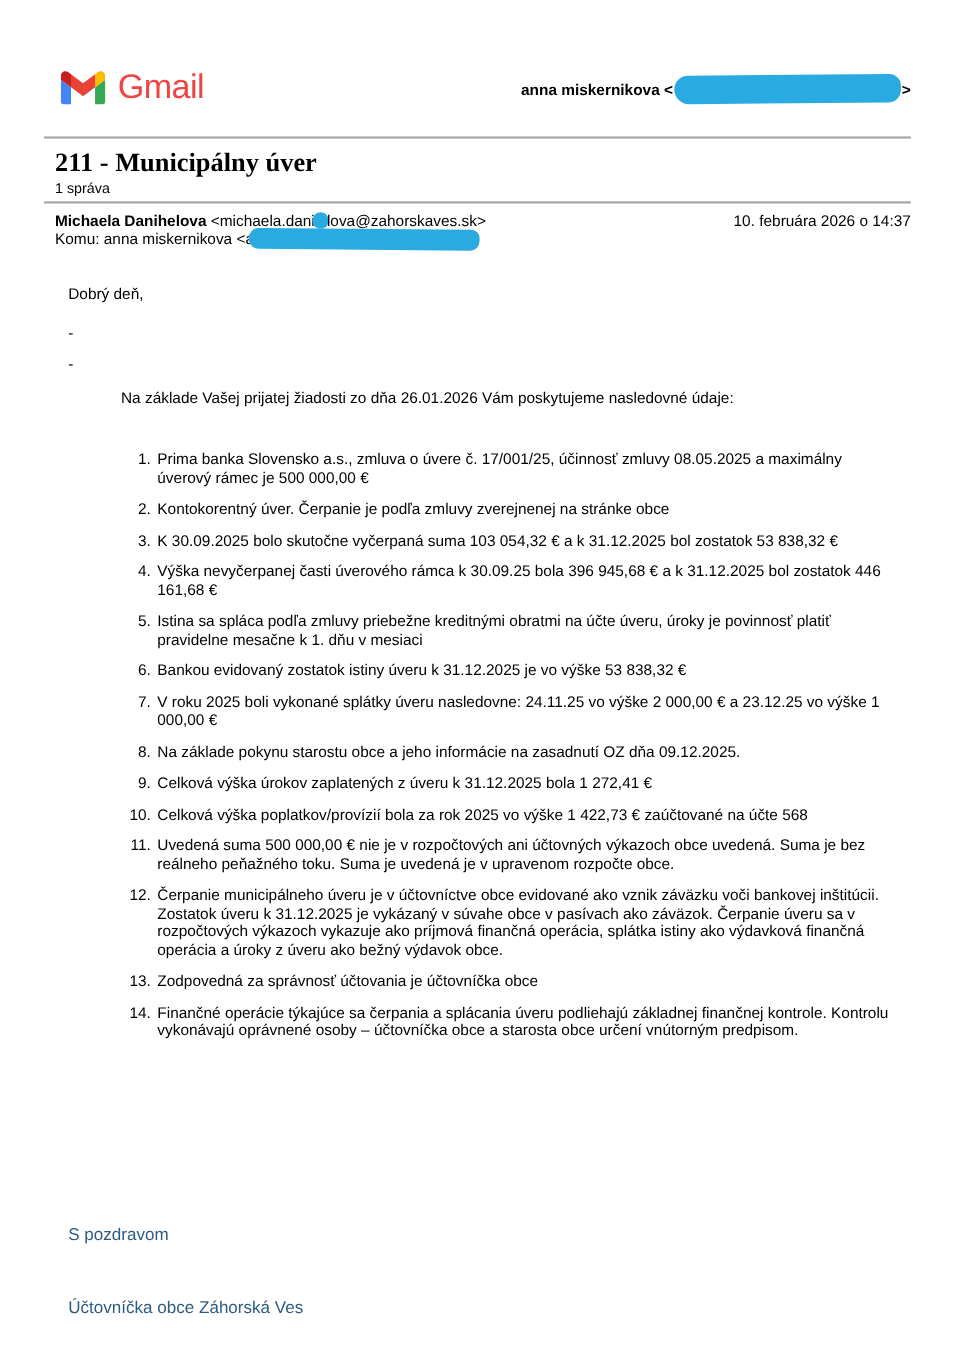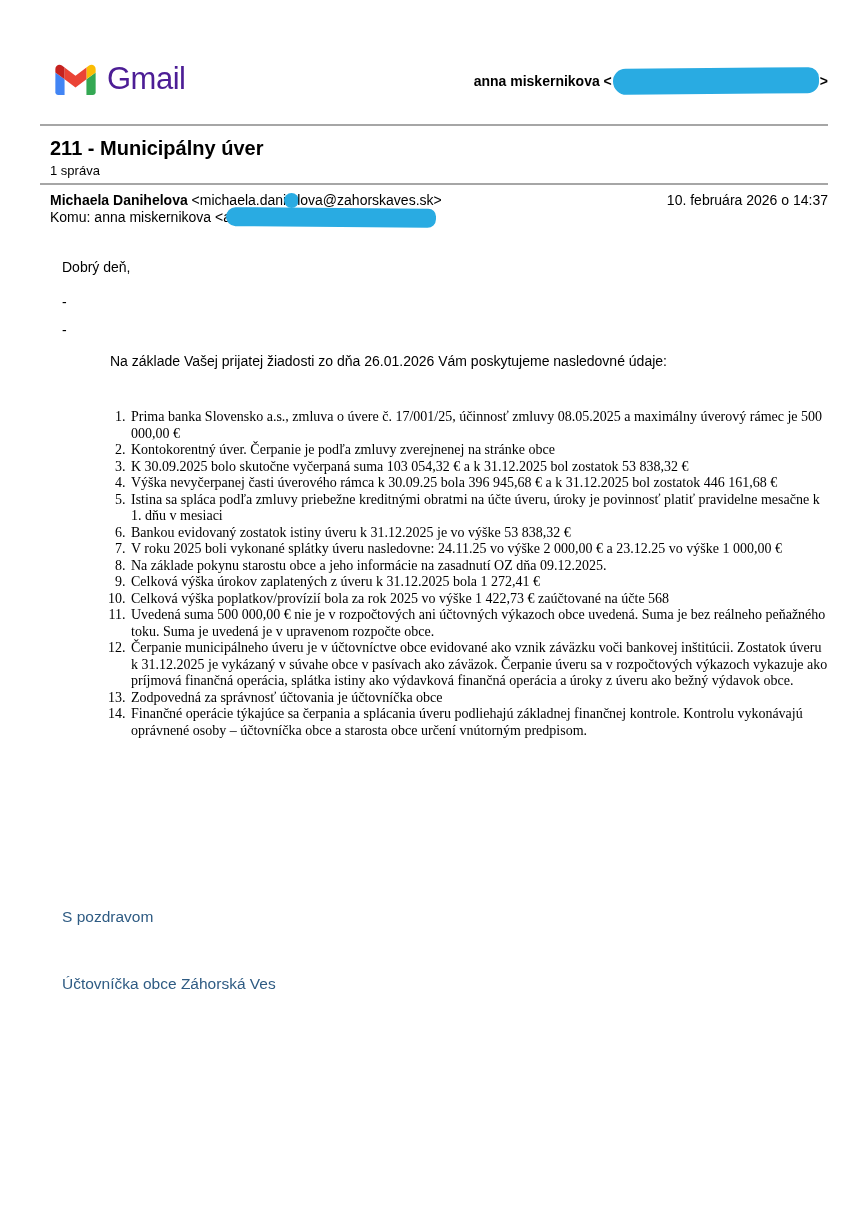--- a/index.html
+++ b/index.html
@@ -20,21 +20,21 @@
     display: flex;
     justify-content: space-between;
     align-items: center;
     padding: 62px 40px 0 55px;
     height: 34px;
   }
   .gmail-logo { display: flex; align-items: center; gap: 11px; }
   .gmail-logo svg { width: 41px; height: 31px; display: block; }
   .gmail-word {
     font-size: 31px;
-    color: #4c1d95;
+    color: #ef4444;
     letter-spacing: -0.5px;
     line-height: 1;
     padding-bottom: 2px;
   }
   .account-line {
     display: flex;
     align-items: center;
     font-weight: bold;
     font-size: 14px;
     margin-top: 4px;
@@ -43,21 +43,21 @@
   .blob-top {
     width: 206px; height: 26px;
     border-radius: 13px 11px 12px 14px;
     margin: 0 1px;
     transform: rotate(-0.5deg);
   }
   .rule { border: 0; border-top: 2px solid #a6a6a6; margin: 0 40px; }
   .rule-1 { margin-top: 28px; }
   .rule-2 { margin-top: 5px; }
   .subject-block { margin: 11px 40px 0 50px; }
-  .subject-title { font-size: 20px; font-weight: bold; line-height: 22px; }
+  .subject-title { font-size: 24px; font-weight: bold; line-height: 22px; font-family: Liberation Serif, serif; }
   .subject-count { font-size: 13px; margin-top: 4px; line-height: 15px; }
   .meta-row {
     display: flex;
     justify-content: space-between;
     align-items: flex-start;
     margin: 7px 40px 0 50px;
     font-size: 14px;
     line-height: 17px;
   }
   .meta-from b { font-weight: bold; }
@@ -93,21 +93,21 @@
     line-height: 20px;
   }
   .dash-2 { margin-top: 12px; }
   .intro { margin-top: 14px; margin-left: 48px; }
   .info-list {
     margin: 40px 0 0 48px;
     padding-left: 19px;
     width: 719px;
     box-sizing: border-box;
   }
-  .info-list li { margin: 0; padding-left: 2px; font-family: Liberation Serif, serif; }
+  .info-list li { margin: 12px; padding-left: 2px; }
   .signature {
     margin: 168px 40px 0 62px;
     color: var(--signature, #2e5b83);
     font-size: 15.5px;
     line-height: 19px;
   }
   .signature p { margin: 0 0 48px 0; }
 </style>
 </head>
 <body>

